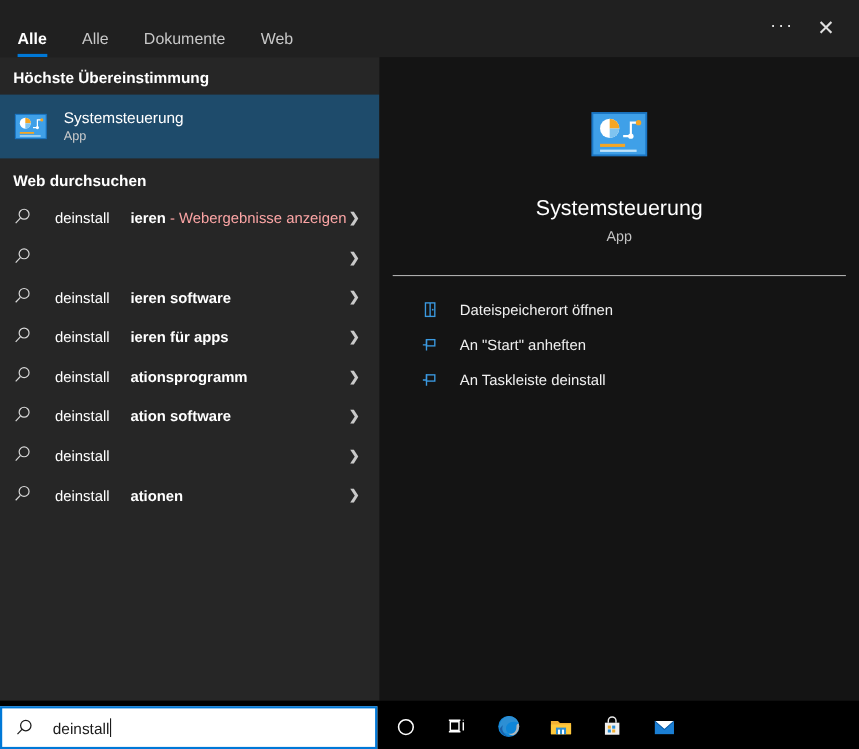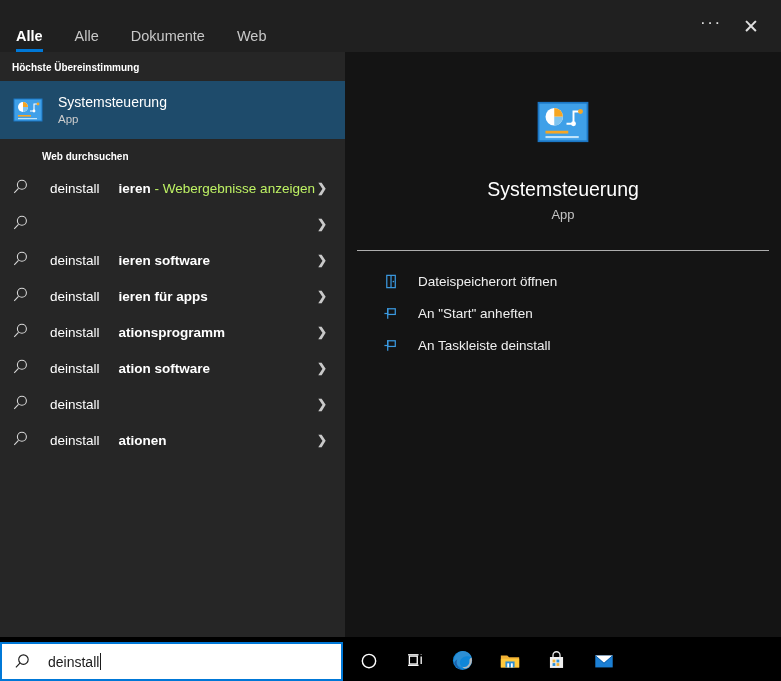--- a/index.html
+++ b/index.html
@@ -85,25 +85,25 @@
   .leftcol {
     position: absolute;
     left: 0; top: 52px;
     width: 345px; height: 585px;
     background: #262626;
     box-sizing: border-box;
     overflow: hidden;
   }
   .section-header {
     padding: 10px 0 8px 12px;
-    font-size: 10px;
+    font-size: 14px;
     font-weight: bold;
     color: #ffffff;
   }
-  .section-header.web { padding-top: 12px; margin-left: 30px; }
+  .section-header.web { padding-top: 12px; }
 
   .best-match {
     display: flex;
     align-items: center;
     height: 58px;
     background: #1e4b6b;
     padding-left: 12px;
     box-sizing: border-box;
     cursor: default;
   }
@@ -123,21 +123,21 @@
   }
   .sug-icon { width: 20px; height: 20px; flex: 0 0 20px; margin-right: 18px; }
   .sug-label {
     font-size: 13.5px;
     color: #ffffff;
     white-space: nowrap;
     overflow: hidden;
   }
   .sug-label .q { font-weight: normal; }
   .sug-label .rest { font-weight: bold; margin-left: 19px; }
-  .sug-label .tail { color: #bef264; font-weight: normal; }
+  .sug-label .tail { color: #fca5a5; font-weight: normal; }
   .sug-chevron {
     position: absolute;
     right: 18px;
     top: 0; bottom: 0;
     display: flex; align-items: center;
     color: #c9c9c9;
     font-size: 12px;
     font-weight: bold;
   }
 

